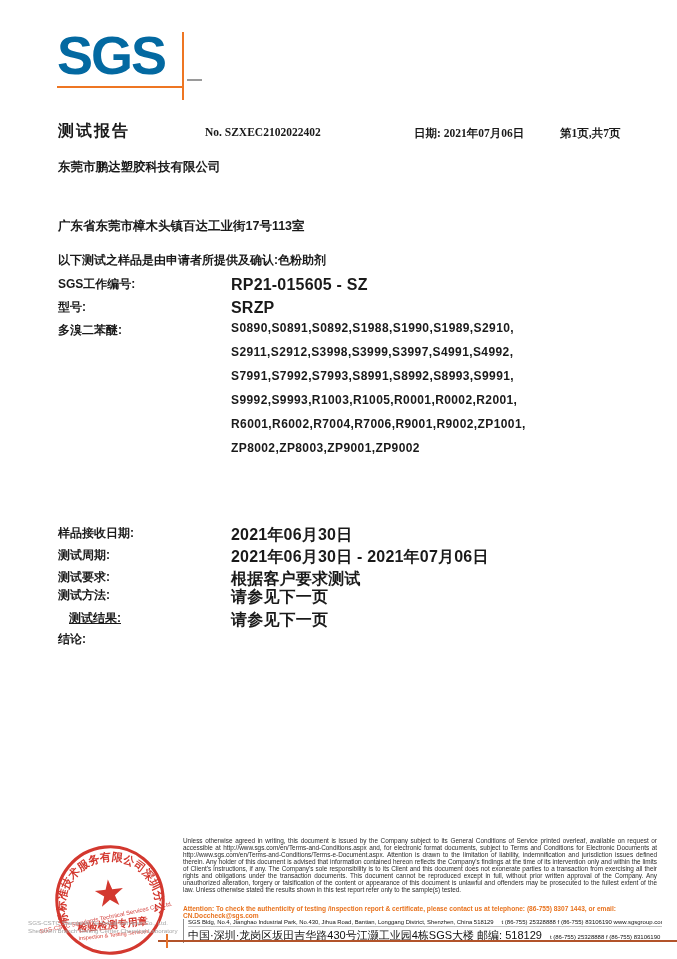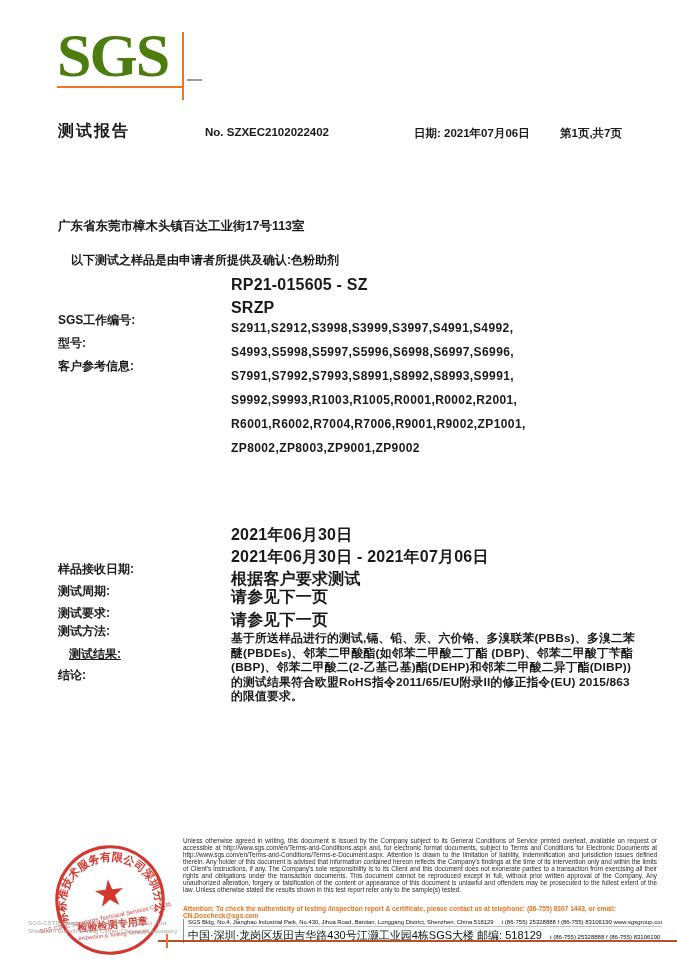--- a/index.html
+++ b/index.html
@@ -1,35 +1,35 @@
 <!DOCTYPE html>
 <html><head>
 <meta charset="utf-8">
 <style>
   html,body{margin:0;padding:0;background:#ffffff;}
   .page{position:relative;width:677px;height:959px;background:#ffffff;overflow:hidden;
         font-family:"Liberation Sans","DejaVu Sans",sans-serif;color:#1a1a1a;}
   .abs{position:absolute;}
 
   
-  .sgs-word{font-family:Liberation Serif, serif;font-weight:bold;
-            font-size:62px;line-height:54px;color:#4d7c0f;letter-spacing:-2px;}
+  .sgs-word{font-family:Liberation Sans, sans-serif;font-weight:bold;
+            font-size:54px;line-height:54px;color:#0369a1;letter-spacing:-2px;}
   .logo-hline{background:#ee7623;height:2px;}
   .logo-vline{background:#ee7623;width:2px;}
   .logo-gline{background:#9a9a9a;height:2px;}
 
   
   .rpt-title{font-size:16px;font-weight:bold;letter-spacing:2px;}
-  .hdr-txt{font-size:11.5px;font-weight:bold;}
+  .hdr-txt{font-size:11.5px;font-weight:bold;font-family:Liberation Serif, serif;}
 
   .cmp{font-size:12.5px;font-weight:600;}
 
   .intro{font-size:12px;font-weight:600;}
 
-  .f-label{font-size:12px;font-weight:600;margin-top:36px;}
+  .f-label{font-size:12px;font-weight:600;}
   .f-value{font-size:16px;font-weight:600;letter-spacing:.2px;}
   .ref-lines{font-size:12px;font-weight:600;line-height:23.9px;letter-spacing:.4px;}
   .concl{font-size:11.8px;font-weight:600;line-height:14.6px;width:412px;}
 
   
   .disc{font-size:6.4px;line-height:6.95px;color:#2b2b2b;text-align:justify;width:474px;}
   .attn{font-size:6.6px;line-height:7px;font-weight:bold;color:#e8731f;width:474px;}
   .addr-block{width:474px;border-left:1px solid #8f8f8f;padding-left:4px;}
   .addr-row{display:flex;align-items:baseline;gap:8px;white-space:nowrap;overflow:hidden;}
   .addr-en{font-size:5.9px;color:#111;}
@@ -51,34 +51,35 @@
   <div class="abs sgs-word" style="left:57px;top:28px;">SGS</div>
   <div class="abs logo-hline" style="left:57px;top:86px;width:126px;"></div>
   <div class="abs logo-vline" style="left:182px;top:32px;height:68px;"></div>
   <div class="abs logo-gline" style="left:187px;top:79px;width:15px;"></div>
 
   <div class="abs rpt-title" style="left:58px;top:121px;">测试报告</div>
   <div class="abs hdr-txt" style="left:205px;top:126px;">No. SZXEC2102022402</div>
   <div class="abs hdr-txt" style="left:414px;top:126px;">日期: 2021年07月06日</div>
   <div class="abs hdr-txt" style="left:560px;top:126px;">第1页,共7页</div>
 
+  <div class="abs cmp" style="left:58px;top:159px;">东莞市鹏达塑胶科技有限公司</div>
   <div class="abs cmp" style="left:58px;top:182px;margin-top:36px;">广东省东莞市樟木头镇百达工业街17号113室</div>
 
-  <div class="abs intro" style="left:58px;top:252px;margin-left:13px;">以下测试之样品是由申请者所提供及确认:色粉助剂</div>
+  <div class="abs intro" style="left:58px;top:252px;">以下测试之样品是由申请者所提供及确认:色粉助剂</div>
 
   <div class="abs f-label" style="left:58px;top:276px;">SGS工作编号:</div>
   <div class="abs f-value" style="left:231px;top:276px;">RP21-015605 - SZ</div>
 
   <div class="abs f-label" style="left:58px;top:299px;">型号:</div>
   <div class="abs f-value" style="left:231px;top:299px;">SRZP</div>
 
-  <div class="abs f-label" style="left:58px;top:322px;">客户参考信息:</div>
+  <div class="abs f-label" style="left:58px;top:322px;">多溴二苯醚:</div>
   <div class="abs ref-lines" style="left:231px;top:317px;">
+    <div>S0890,S0891,S0892,S1988,S1990,S1989,S2910,</div>
     <div>S2911,S2912,S3998,S3999,S3997,S4991,S4992,</div>
-    <div>S4993,S5998,S5997,S5996,S6998,S6997,S6996,</div>
     <div>S7991,S7992,S7993,S8991,S8992,S8993,S9991,</div>
     <div>S9992,S9993,R1003,R1005,R0001,R0002,R2001,</div>
     <div>R6001,R6002,R7004,R7006,R9001,R9002,ZP1001,</div>
     <div>ZP8002,ZP8003,ZP9001,ZP9002</div>
   </div>
 
   <div class="abs f-label" style="left:58px;top:525px;">样品接收日期:</div>
   <div class="abs f-value" style="left:231px;top:525px;">2021年06月30日</div>
 
   <div class="abs f-label" style="left:58px;top:547px;">测试周期:</div>
@@ -87,21 +88,20 @@
   <div class="abs f-label" style="left:58px;top:569px;">测试要求:</div>
   <div class="abs f-value" style="left:231px;top:569px;">根据客户要求测试</div>
 
   <div class="abs f-label" style="left:58px;top:587px;">测试方法:</div>
   <div class="abs f-value" style="left:231px;top:587px;">请参见下一页</div>
 
   <div class="abs f-label" style="left:69px;top:610px;text-decoration:underline;">测试结果:</div>
   <div class="abs f-value" style="left:231px;top:610px;">请参见下一页</div>
 
   <div class="abs f-label" style="left:58px;top:631px;">结论:</div>
-  <div class="abs f-value concl" style="left:231px;top:631px;">基于所送样品进行的测试,镉、铅、汞、六价铬、多溴联苯(PBBs)、多溴二苯醚(PBDEs)、邻苯二甲酸酯(如邻苯二甲酸二丁酯 (DBP)、邻苯二甲酸丁苄酯(BBP)、邻苯二甲酸二(2-乙基己基)酯(DEHP)和邻苯二甲酸二异丁酯(DIBP))的测试结果符合欧盟RoHS指令2011/65/EU附录II的修正指令(EU) 2015/863 的限值要求。</div>
 
   <svg class="abs" style="left:52px;top:842px;transform:rotate(-6deg);opacity:.92;" width="116" height="116" viewBox="0 0 120 120">
     <defs>
       <path id="arcTop" d="M 14,76 A 47,47 0 1 1 106,76" fill="none"></path>
     </defs>
     <circle cx="60" cy="60" r="55" fill="none" stroke="#d0281e" stroke-width="3.2"></circle>
     <text fill="#d0281e" font-size="11.5" font-weight="bold" font-family="'Liberation Sans','DejaVu Sans',sans-serif">
       <textPath href="#arcTop" startOffset="50%" text-anchor="middle">通标标准技术服务有限公司深圳分公司</textPath>
     </text>
     <text x="60" y="66" text-anchor="middle" fill="#d0281e" font-size="38">★</text>

